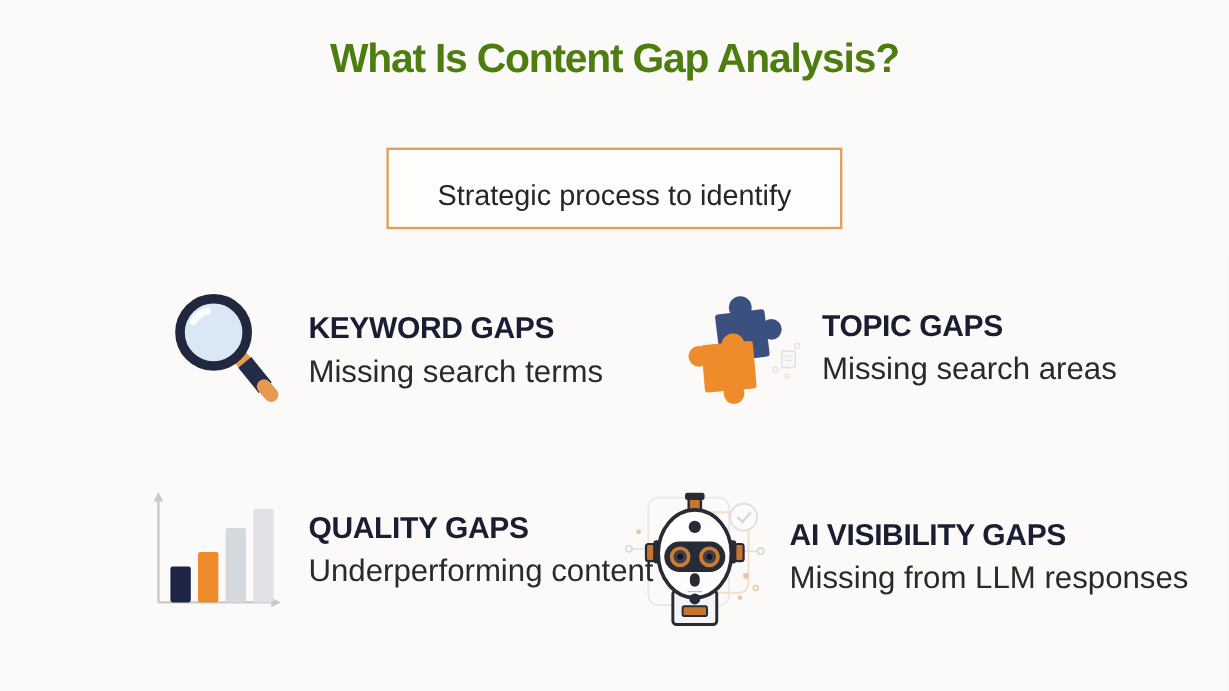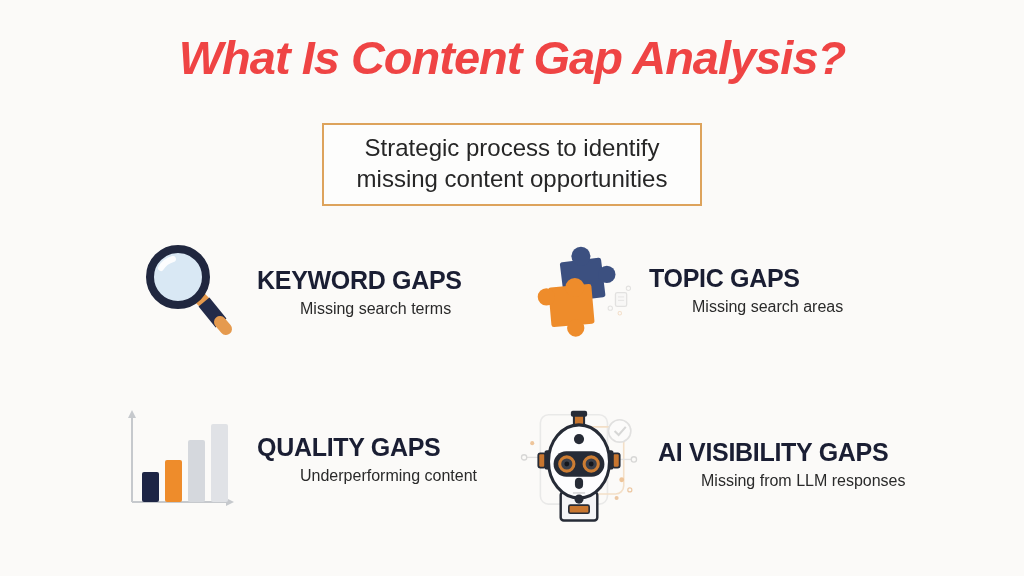--- a/index.html
+++ b/index.html
@@ -14,32 +14,31 @@
     height: 576px;
     background: #fbfaf8;
     overflow: hidden;
   }
   .page-title {
     position: absolute;
     top: 30px;
     left: 0;
     width: 100%;
     text-align: center;
-    font-size: 47px;
+    font-size: 34px;
     font-weight: 800;
     letter-spacing: -1px;
-    color: #ef4444;
-    font-style: italic;
+    color: #4d7c0f;
   }
   .subtitle-box {
     position: absolute;
     top: 123px;
     left: 322px;
     width: 380px;
-    padding: 7px 10px 10px 10px;
+    padding: 23px 10px 10px 10px;
     border: 2px solid #dda35c;
     background: #fdfdfc;
     text-align: center;
   }
   .subtitle-line {
     font-size: 24px;
     line-height: 31px;
     color: #262626;
   }
   .card {
@@ -58,43 +57,41 @@
     flex-direction: column;
     gap: 5px;
   }
   .card .heading {
     font-size: 25px;
     font-weight: 800;
     letter-spacing: -0.3px;
     color: #1a1e33;
   }
   .card .desc {
-    font-size: 16px;
+    font-size: 26px;
     color: #2a2a2a;
-    margin-left: 43px;
   }
   .card-q1 { left: 140px; top: 242px; }
   .card-q1 .icon-box { width: 100px; height: 100px; margin-right: 17px; }
-  .card-q2 { left: 536px; top: 240px; align-items: center; }
+  .card-q2 { left: 572px; top: 240px; align-items: center; }
   .card-q2 .icon-box { width: 95px; height: 100px; margin-right: 18px; }
   .card-q3 { left: 118px; top: 406px; }
   .card-q3 .icon-box { width: 120px; height: 105px; margin-right: 19px; }
   .card-q4 { left: 518px; top: 400px; }
   .card-q4 .icon-box { width: 122px; height: 128px; margin-right: 18px; }
 </style>
 </head>
 <body>
 
 <div class="canvas">
 
   <div class="page-title">What Is Content Gap Analysis?</div>
 
   <div class="subtitle-box">
     <div class="subtitle-line">Strategic process to identify</div>
-    <div class="subtitle-line">missing content opportunities</div>
   </div>
 
   <div class="card card-q1">
     <div class="icon-box">
       <svg width="100" height="100" viewBox="0 0 100 100">
         <line x1="58" y1="54" x2="66" y2="62" stroke="#e59a4e" stroke-width="13"></line>
         <line x1="64" y1="60" x2="81" y2="81" stroke="#232b49" stroke-width="14"></line>
         <line x1="80" y1="80" x2="86" y2="87" stroke="#e59a4e" stroke-width="12" stroke-linecap="round"></line>
         <circle cx="38" cy="35" r="28" fill="#d9e8f4" stroke="#20273f" stroke-width="8"></circle>
         <path d="M21 26 a20 20 0 0 1 12 -9" stroke="#ffffff" stroke-width="6" fill="none" stroke-linecap="round" opacity="0.9"></path>

